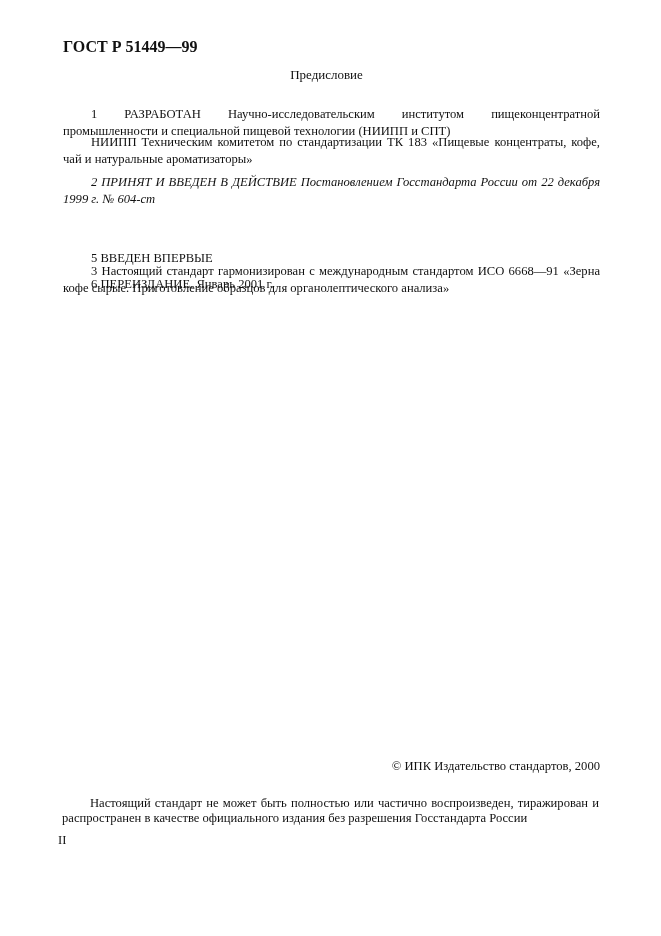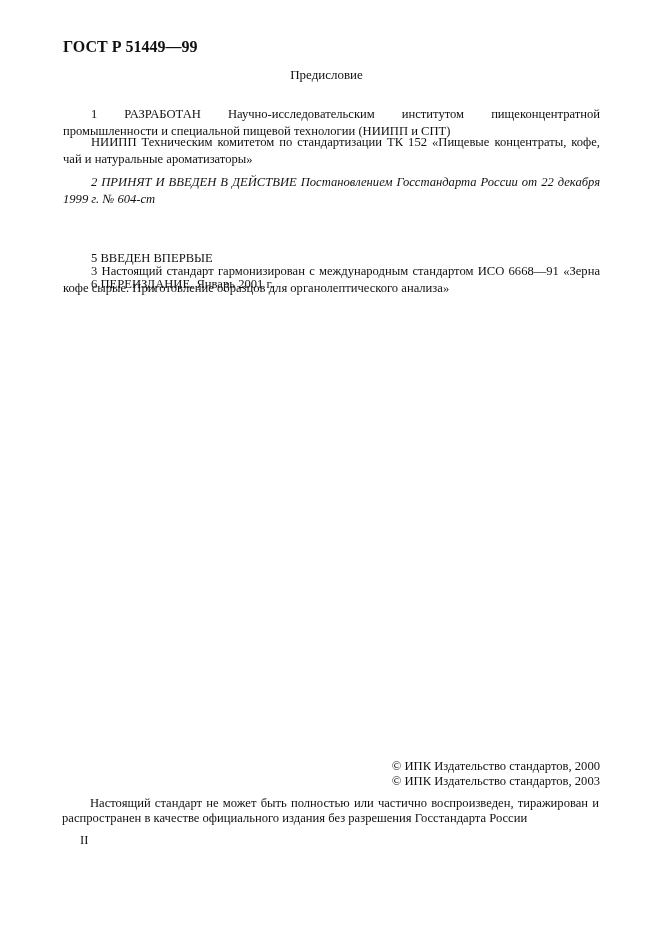--- a/index.html
+++ b/index.html
@@ -61,47 +61,46 @@
       position: absolute;
       left: 62px;
       width: 537px;
       top: 796px;
       text-align: justify;
       text-align-last: left;
       line-height: 15px;
     }
     .page-num {
       position: absolute;
-      left: 80px;
+      left: 58px;
       top: 832px;
     }
   </style>
 </head>
 <body>
 
 <div>
 
   <div class="doc-code">ГОСТ Р 51449—99</div>
 
   <div class="title">Предисловие</div>
 
   <div class="para p1"><span class="indent"></span><span>1  РАЗРАБОТАН</span><span> Научно-исследовательским институтом пищеконцентратной промышленности и специальной пищевой технологии (НИИПП и СПТ)</span></div>
 
-  <div class="para p2"><span class="indent"></span><span>НИИПП</span><span> Техническим комитетом по стандартизации ТК 152 «Пищевые концентраты, кофе, чай и натуральные ароматизаторы»</span></div>
+  <div class="para p2"><span class="indent"></span><span>НИИПП</span><span> Техническим комитетом по стандартизации ТК 183 «Пищевые концентраты, кофе, чай и натуральные ароматизаторы»</span></div>
 
   <div class="para p3"><span class="indent"></span><span>2  ПРИНЯТ И ВВЕДЕН В ДЕЙСТВИЕ</span><span> Постановлением Госстандарта России от 22 декабря 1999 г. № 604-ст</span></div>
 
   <div class="para p4"><span class="indent"></span><span>3</span><span> Настоящий стандарт гармонизирован с международным стандартом ИСО 6668—91 «Зерна кофе сырые. Приготовление образцов для органолептического анализа»</span></div>
 
   <div class="para p5"><span class="indent"></span><span>5  ВВЕДЕН ВПЕРВЫЕ</span><span></span></div>
 
   <div class="para p6"><span class="indent"></span><span>6 ПЕРЕИЗДАНИЕ.</span><span> Январь 2001 г.</span></div>
 
   <div class="copyrights">
     <div>© ИПК Издательство стандартов, 2000</div>
-    <div>© ИПК Издательство стандартов, 2003</div>
   </div>
 
   <div class="notice"><span class="indent" style="display:inline-block;width:28px;"></span><span>Настоящий стандарт не может быть полностью или частично воспроизведен, тиражирован и распространен в качестве официального издания без разрешения Госстандарта России</span></div>
 
   <div class="page-num">II</div>
 
 </div>
 
 </body></html>

